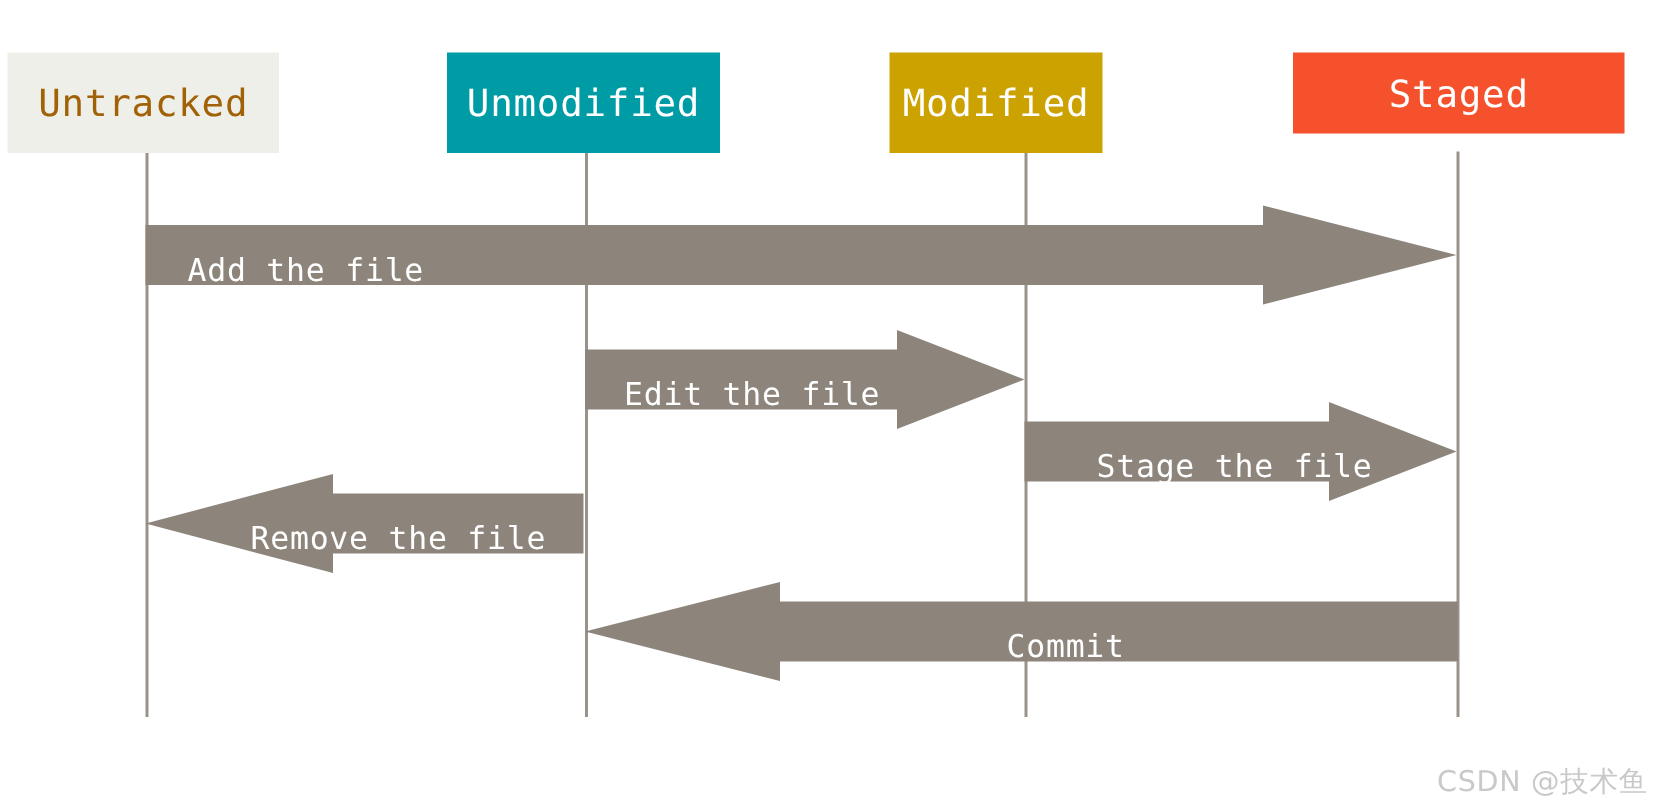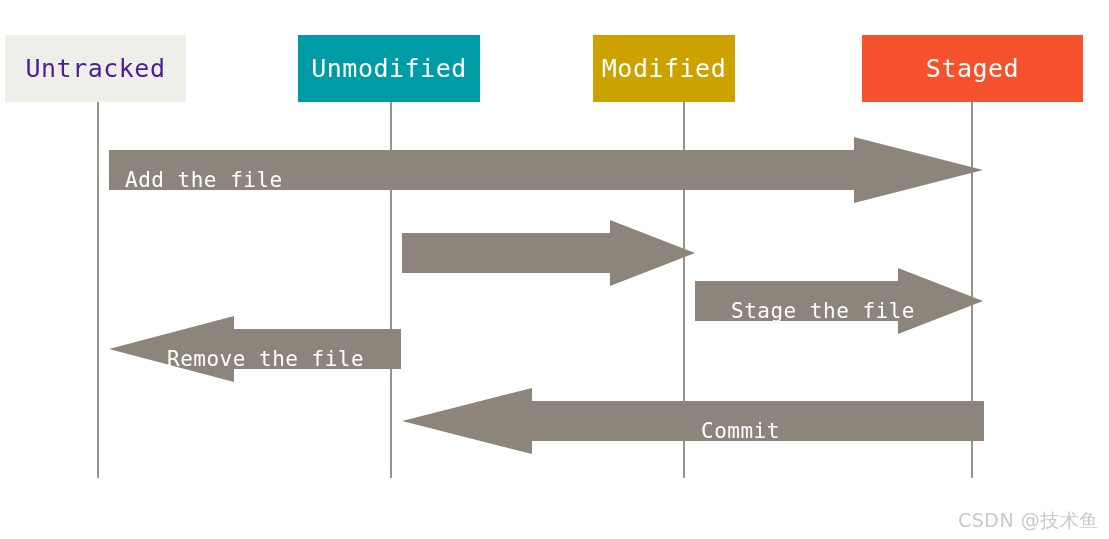--- a/index.html
+++ b/index.html
@@ -35,21 +35,20 @@
   
   .lifeline {
     position: absolute;
     width: 2px;
     background: #9a938a;
   }
 
   
   .arrow {
     position: absolute;
-    padding-left: 12px;
   }
   .arrow svg {
     display: block;
     overflow: visible;
   }
   .arrow-label {
     position: absolute;
     font-family: "DejaVu Sans Mono", "Liberation Mono", monospace;
     font-size: 21px;
     color: #ffffff;
@@ -75,61 +74,62 @@
 <div id="canvas" style="width: 1109px; height: 539px; background: rgb(255, 255, 255);">
 
   <div id="lifelines">
       <div class="lifeline" style="left: 97px; top: 101px; height: 377px; background: rgb(154, 147, 138);"></div>
       <div class="lifeline" style="left: 390px; top: 101px; height: 377px; background: rgb(154, 147, 138);"></div>
       <div class="lifeline" style="left: 683px; top: 101px; height: 377px; background: rgb(154, 147, 138);"></div>
       <div class="lifeline" style="left: 971px; top: 101px; height: 377px; background: rgb(154, 147, 138);"></div>
     </div>
 
   <div id="states">
-      <div class="state-box" style="left: 5px; top: 35px; width: 181px; height: 67px; background: rgb(239, 239, 233); color: #4c1d95;">
+      <div class="state-box" style="left: 5px; top: 35px; width: 181px; height: 67px; background: rgb(239, 239, 233); color: #a16207;">
         <span>Untracked</span>
       </div>
       <div class="state-box" style="left: 298px; top: 35px; width: 182px; height: 67px; background: rgb(0, 156, 166); color: rgb(255, 255, 255);">
         <span>Unmodified</span>
       </div>
       <div class="state-box" style="left: 593px; top: 35px; width: 142px; height: 67px; background: rgb(204, 162, 0); color: rgb(255, 255, 255);">
         <span>Modified</span>
       </div>
-      <div class="state-box" style="left: 862px; top: 35px; width: 221px; height: 67px; background: rgb(244, 81, 44); color: rgb(255, 255, 255);">
+      <div class="state-box" style="left: 862px; top: 35px; width: 221px; height: 54px; background: rgb(244, 81, 44); color: rgb(255, 255, 255);">
         <span>Staged</span>
       </div>
     </div>
 
   <div id="transitions">
       <div class="arrow" style="left: 97px; top: 137px; width: 874px; height: 66px;">
         <svg width="874" height="66" viewBox="0 0 874 66">
           <polygon points="0,13 745,13 745,0 874,33 745,66 745,53 0,53" fill="#8d857c"></polygon>
         </svg>
         <div class="arrow-label" style="left: 28px; top: 33px;">Add the file</div>
       </div>
       <div class="arrow" style="left: 390px; top: 220px; width: 293px; height: 66px;">
         <svg width="293" height="66" viewBox="0 0 293 66">
           <polygon points="0,13 208,13 208,0 293,33 208,66 208,53 0,53" fill="#8d857c"></polygon>
         </svg>
+        <div class="arrow-label" style="left: 26px; top: 33px;">Edit the file</div>
       </div>
       <div class="arrow" style="left: 683px; top: 268px; width: 288px; height: 66px;">
         <svg width="288" height="66" viewBox="0 0 288 66">
           <polygon points="0,13 203,13 203,0 288,33 203,66 203,53 0,53" fill="#8d857c"></polygon>
         </svg>
         <div class="arrow-label" style="left: 22px; top: 33px; margin-left: 26px;">Stage the file</div>
       </div>
       <div class="arrow" style="left: 97px; top: 316px; width: 256px; height: 66px;">
         <svg width="292" height="66" viewBox="0 0 292 66">
           <polygon points="292,13 125,13 125,0 0,33 125,66 125,53 292,53" fill="#8d857c"></polygon>
         </svg>
         <div class="arrow-label" style="left: 70px; top: 33px;">Remove the file</div>
       </div>
       <div class="arrow" style="left: 390px; top: 388px; width: 582px; height: 66px;">
         <svg width="582" height="66" viewBox="0 0 582 66">
           <polygon points="582,13 130,13 130,0 0,33 130,66 130,53 582,53" fill="#8d857c"></polygon>
         </svg>
-        <div class="arrow-label" style="left: 281px; top: 33px; margin-left: 30px;">Commit</div>
+        <div class="arrow-label" style="left: 281px; top: 33px;">Commit</div>
       </div>
     </div>
 
   <div id="watermark" style="left: 958px; top: 508px; color: rgb(201, 201, 201);">CSDN @技术鱼</div>
 
 </div>
 
 </body></html>

